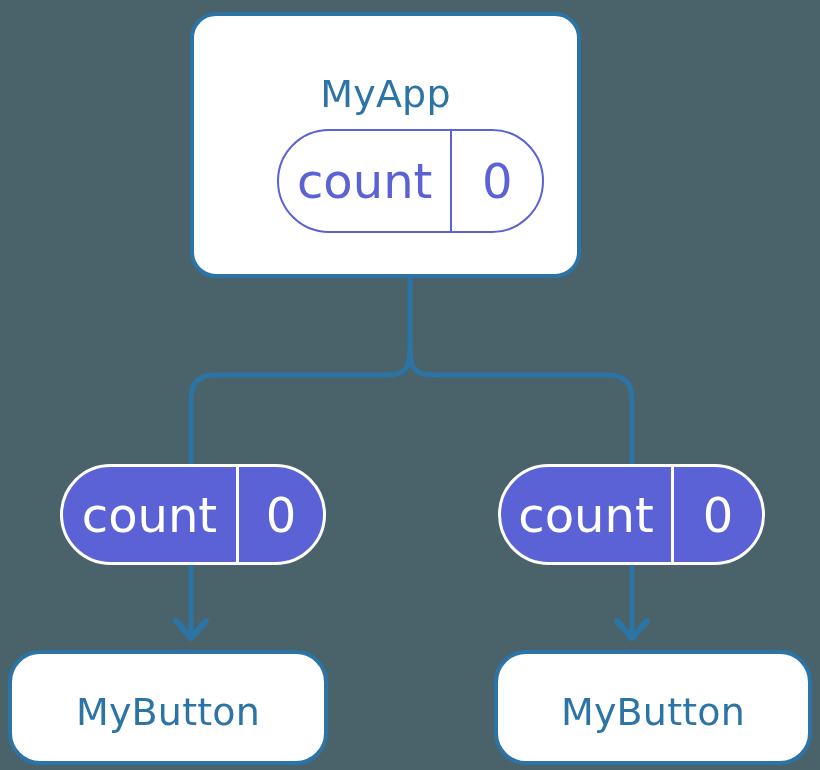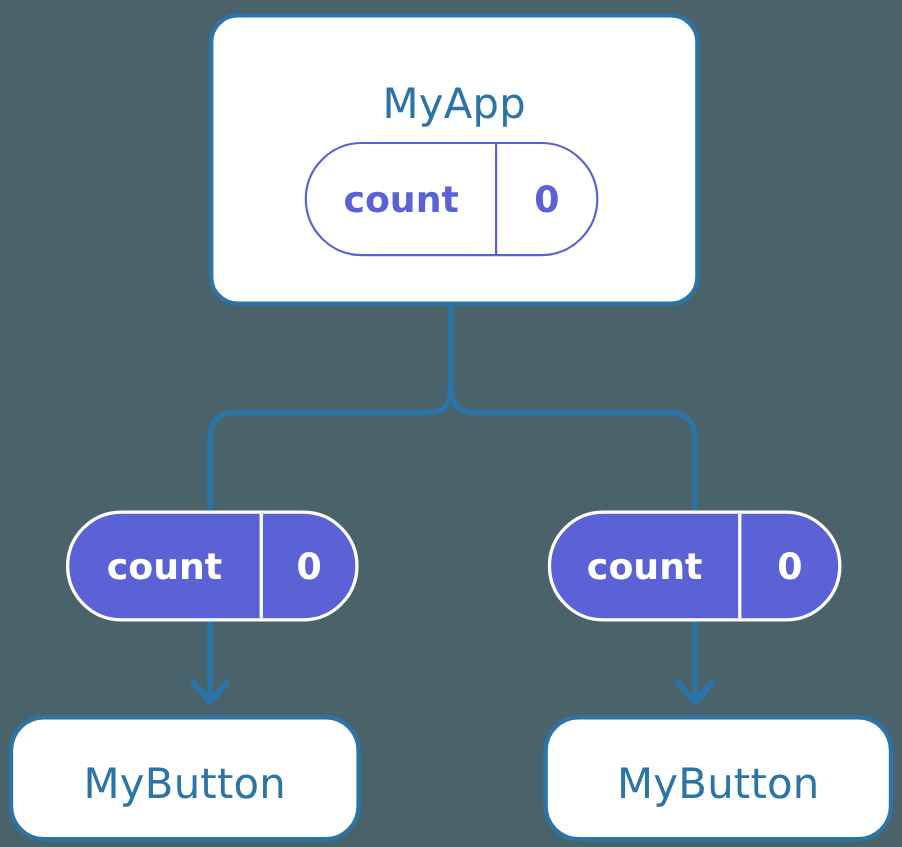--- a/index.html
+++ b/index.html
@@ -45,21 +45,21 @@
     font-size: 38px;
     font-weight: 400;
     letter-spacing: 0.2px;
     white-space: nowrap;
   }
 
   
   #box-myapp {
     left: 190px;
     top: 12px;
-    width: 446px;
+    width: 391px;
     height: 266px;
     border-radius: 26px;
     z-index: 3;
   }
   #box-myapp .comp-title {
     top: 56px;
   }
 
   
   #box-mybutton-left {
@@ -89,22 +89,22 @@
     box-sizing: border-box;
     border-radius: 9999px;
     overflow: hidden;
     z-index: 4;
   }
   .pill .pill-key,
   .pill .pill-val {
     display: flex;
     align-items: center;
     justify-content: center;
-    font-size: 33px;
-    font-weight: 700;
+    font-size: 48px;
+    font-weight: 400;
     white-space: nowrap;
     box-sizing: border-box;
   }
 
   
   .pill--outline {
     border: 2px solid #5b62d6;
     background: #ffffff;
   }
   .pill--outline .pill-key,

